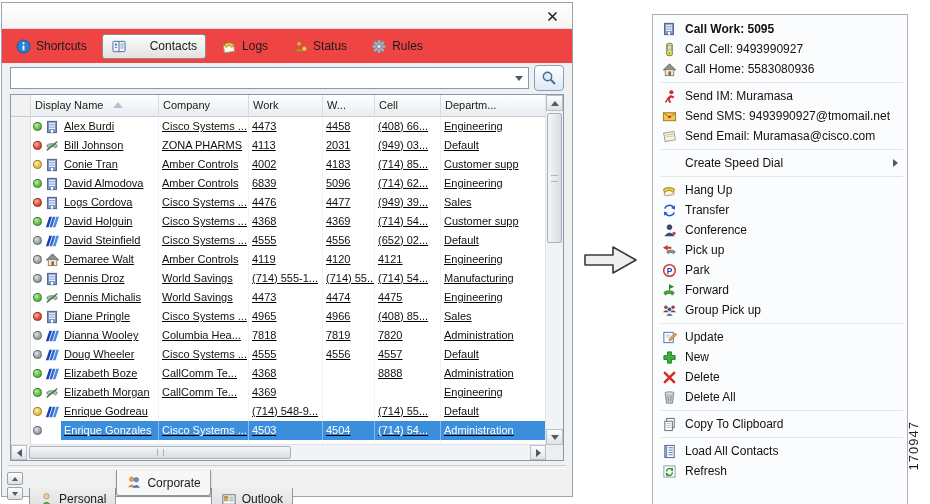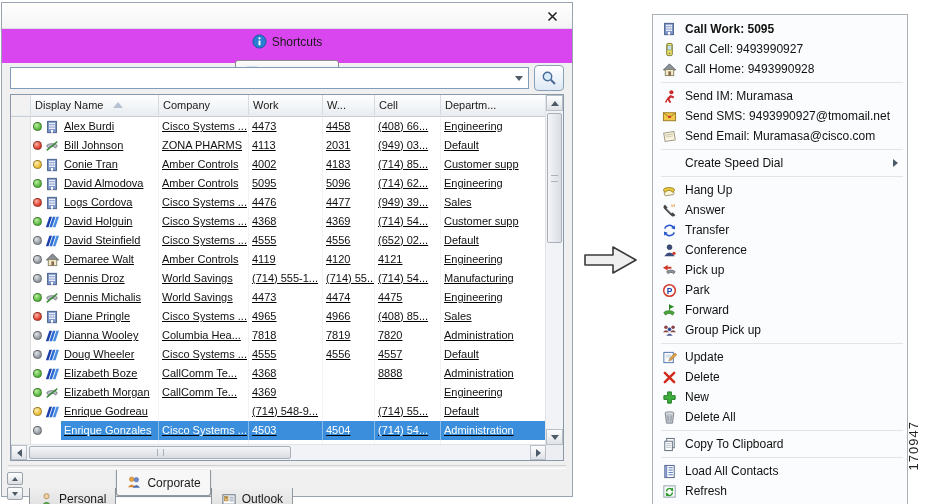--- a/index.html
+++ b/index.html
@@ -7,21 +7,21 @@
        font-family:"Liberation Sans",sans-serif;overflow:hidden;}
 
   
   .window{position:absolute;left:1px;top:2px;width:572px;height:495px;
           background:#f0f0f0;border:1px solid #98a4b2;box-sizing:border-box;}
   .titlebar{height:25px;background:linear-gradient(#ffffff,#f4f4f4);
             border-bottom:1px solid #dadfe5;position:relative;}
   .close-btn{position:absolute;right:12px;top:5px;width:16px;height:16px;
              display:flex;align-items:center;justify-content:center;cursor:default;}
   .toolbar{height:34px;display:flex;align-items:center;padding:0 5px;gap:6px;
-           background:#d946ef;flex-direction:column;}
+           background:#ef4444;}
   .tbtn{display:flex;align-items:center;gap:5px;padding:4px 8px;font-size:12px;
         color:#1a1a1a;border:1px solid transparent;border-radius:3px;}
   .tbtn.active{border:1px solid #8c8c8c;background:linear-gradient(#fcfcfc,#e2e2e2);
                box-shadow:inset 0 1px 0 #fff;gap:23px;}
   .icon{display:inline-flex;align-items:center;justify-content:center;line-height:0;}
 
   .searchrow{height:30px;display:flex;align-items:center;padding:0 8px;gap:5px;}
   .combo{flex:1;height:22px;background:#fff;border:1px solid #7f9db9;
          position:relative;box-sizing:border-box;}
   .combo-input{position:absolute;left:2px;top:1px;right:20px;bottom:1px;border:none;
@@ -336,21 +336,21 @@
                   <rect x="4.7" y="8.6" width="1.9" height="1.7"></rect>
                   <rect x="7.1" y="8.6" width="1.9" height="1.7"></rect>
                   <rect x="9.5" y="8.6" width="1.9" height="1.7"></rect>
                   <rect x="6.9" y="11.4" width="2.3" height="3.1"></rect>
                 </g>
               </svg>
             </span>
           </div>
           <div class="cell namecell">David Almodova</div>
           <div class="cell datacell c-company">Amber Controls</div>
-          <div class="cell datacell c-work">5095</div>
+          <div class="cell datacell c-work">6839</div>
           <div class="cell datacell c-w2">5096</div>
           <div class="cell datacell c-cell">(714) 62...</div>
           <div class="cell datacell c-dept">Engineering</div>
         </div>
         <div class="trow">
           <div class="cell selcell"></div>
           <div class="cell dotcell">
             <span class="dot dot-red"></span>
           </div>
           <div class="cell iconcell">
@@ -767,21 +767,21 @@
       <span class="mlabel">Call Cell: 9493990927</span>
     </div>
     <div class="mitem">
       <span class="micon">
         <svg width="15" height="15" viewBox="0 0 16 16">
           <polygon points="1.5,8.5 8,2 14.5,8.5" fill="#8a9098" stroke="#5a6068"></polygon>
           <rect x="3.5" y="8" width="9" height="6.5" fill="#f0e8c8" stroke="#8a8468"></rect>
           <rect x="6.8" y="10" width="2.8" height="4.5" fill="#8a6a4a"></rect>
         </svg>
       </span>
-      <span class="mlabel">Call Home: 9493990928</span>
+      <span class="mlabel">Call Home: 5583080936</span>
     </div>
     <div class="msep"></div>
     <div class="mitem">
       <span class="micon">
         <svg width="15" height="15" viewBox="0 0 16 16">
           <circle cx="10" cy="3.5" r="2.2" fill="#cc2a2a"></circle>
           <path d="M3,14 L6,9 L9,6.5 L13,8 L12,10 L9.5,9 L8,11 L10,14 L8,14.8 L6,11.5 L5,14.5 Z" fill="#cc2a2a"></path>
         </svg>
       </span>
       <span class="mlabel">Send IM: Muramasa</span>
@@ -817,29 +817,20 @@
     </div>
     <div class="msep"></div>
     <div class="mitem">
       <span class="micon">
         <svg width="16" height="15" viewBox="0 0 16 16">
           <rect x="3" y="7" width="10" height="6" rx="1" fill="#fdf6d8" stroke="#a09a7a" transform="rotate(-8 8 10)"></rect>
           <path d="M2,7.5 C2,4 14,4 14,7.5 L11.8,10 C10,7.2 6,7.2 4.2,10 Z" fill="#e8c93e" stroke="#8a7520" stroke-width="0.8"></path>
         </svg>
       </span>
       <span class="mlabel">Hang Up</span>
-    </div>
-    <div class="mitem">
-      <span class="micon">
-        <svg width="15" height="15" viewBox="0 0 16 16">
-          <path d="M3,2 C1.5,3.5 1.5,5 3,6.5 L9.5,13 C11,14.5 12.5,14.5 14,13 L11.5,10.5 L9.8,11.2 L4.8,6.2 L5.5,4.5 Z" fill="#4a4a4a" stroke="#2a2a2a" stroke-width="0.5"></path>
-          <path d="M10,2 l1.5,2 M12.8,1.2 l0.4,2.6" stroke="#e8a23f" stroke-width="1.2"></path>
-        </svg>
-      </span>
-      <span class="mlabel">Answer</span>
     </div>
     <div class="mitem">
       <span class="micon">
         <svg width="15" height="15" viewBox="0 0 16 16">
           <path d="M3,6 A5,4.5 0 0 1 12,4.5" fill="none" stroke="#2255cc" stroke-width="1.6"></path>
           <polygon points="13.5,2.5 14,7 10,5.5" fill="#2255cc"></polygon>
           <path d="M13,10 A5,4.5 0 0 1 4,11.5" fill="none" stroke="#2255cc" stroke-width="1.6"></path>
           <polygon points="2.5,13.5 2,9 6,10.5" fill="#2255cc"></polygon>
         </svg>
       </span>
@@ -907,32 +898,32 @@
             <rect x="9.8" y="2.5" width="2.4" height="8" fill="#e8a23f" stroke="#8a5a1a" stroke-width="0.5"></rect>
             <polygon points="9.8,11 12.2,11 11,13.4" fill="#caa98a" stroke="#8a5a1a" stroke-width="0.4"></polygon>
           </g>
         </svg>
       </span>
       <span class="mlabel">Update</span>
     </div>
     <div class="mitem">
       <span class="micon">
         <svg width="15" height="15" viewBox="0 0 16 16">
+          <path d="M6,2 h4 v4 h4 v4 h-4 v4 h-4 v-4 h-4 v-4 h4 z" fill="#3fae3f" stroke="#1f7a1f"></path>
+        </svg>
+      </span>
+      <span class="mlabel">New</span>
+    </div>
+    <div class="mitem">
+      <span class="micon">
+        <svg width="15" height="15" viewBox="0 0 16 16">
           <path d="M3,3 L13,13 M13,3 L3,13" stroke="#d12a1e" stroke-width="2.6" stroke-linecap="round"></path>
         </svg>
       </span>
       <span class="mlabel">Delete</span>
-    </div>
-    <div class="mitem">
-      <span class="micon">
-        <svg width="15" height="15" viewBox="0 0 16 16">
-          <path d="M6,2 h4 v4 h4 v4 h-4 v4 h-4 v-4 h-4 v-4 h4 z" fill="#3fae3f" stroke="#1f7a1f"></path>
-        </svg>
-      </span>
-      <span class="mlabel">New</span>
     </div>
     <div class="mitem">
       <span class="micon">
         <svg width="15" height="15" viewBox="0 0 16 16">
           <ellipse cx="8" cy="3.5" rx="5" ry="1.6" fill="#d8dce2" stroke="#6a7077" stroke-width="0.8"></ellipse>
           <path d="M3.5,4.2 L4.8,14 L11.2,14 L12.5,4.2" fill="#c2c8d0" stroke="#6a7077" stroke-width="0.8"></path>
           <line x1="6.3" y1="6" x2="6.7" y2="12" stroke="#8a9098"></line>
           <line x1="9.7" y1="6" x2="9.3" y2="12" stroke="#8a9098"></line>
         </svg>
       </span>

